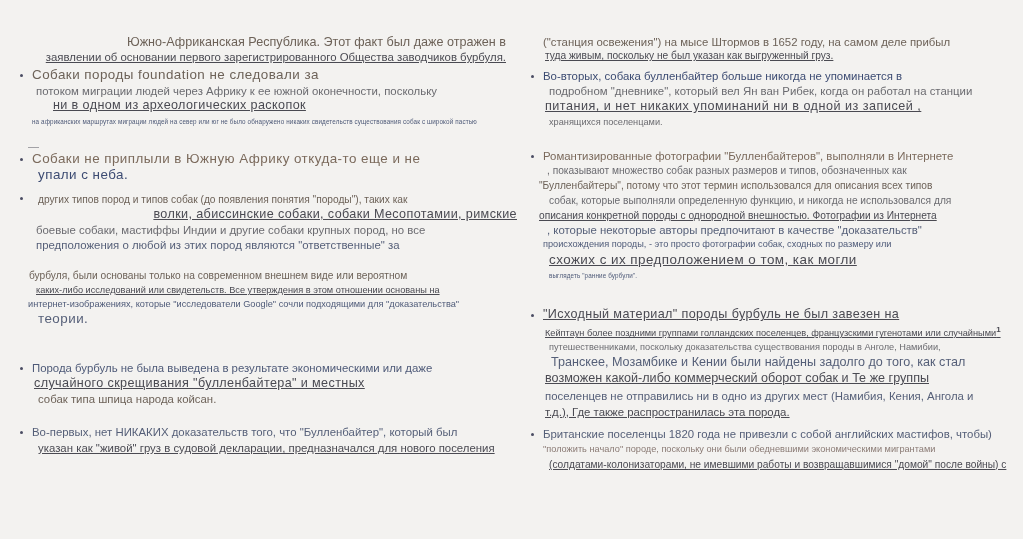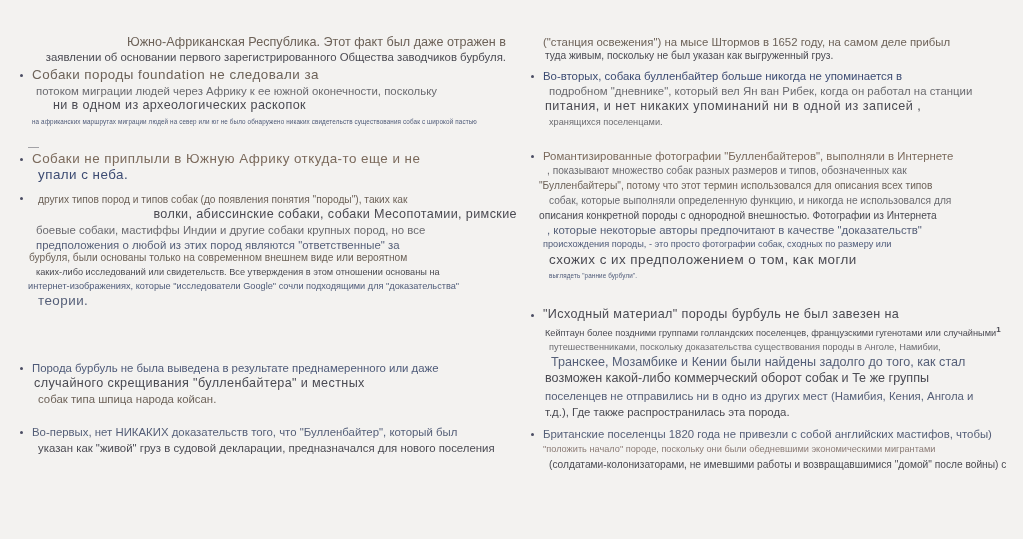--- a/index.html
+++ b/index.html
@@ -45,21 +45,21 @@
     width: 3.2px;
     height: 3.2px;
     border-radius: 50%;
     background: #4b4d63;
   }
   
   .c-brown   { color: #7b6a5c; }
   .c-navy    { color: #3c4b72; }
   .c-slate   { color: #555f78; }
   .c-gray    { color: #6b6b70; }
-  .c-dkgray  { color: #4a4a52; }
+  .c-dkgray  { color: #4a4a52; text-decoration: underline; }
   .c-bluegry { color: #4e5a78; }
   .c-warm    { color: #6d6258; }
   .c-rose    { color: #8a7a74; }
 
   .s-xxs { font-size: 6.3px;  letter-spacing: 0.02em; }
   .s-xs  { font-size: 9.2px; }
   .s-sm  { font-size: 10.2px; }
   .s-md  { font-size: 11.4px; }
   .s-lg  { font-size: 12.6px; }
   .s-xl  { font-size: 13.4px; letter-spacing: 0.035em; }
@@ -108,30 +108,30 @@
     </div>
 
     <div class="block" style="left:32px; top:192px; width:485px;">
       <div class="line bullet-line s-md c-slate">
         <span class="dot"></span>
       </div>
       <div class="line s-sm c-warm" style="margin-left:6px; margin-top:3px;">других типов пород и типов собак (до появления понятия "породы"), таких как</div>
       <div class="line s-lg c-dkgray" style="margin-left:2px; margin-top:2px; letter-spacing:0.03em;text-align:right;">волки, абиссинские собаки, собаки Месопотамии, римские</div>
       <div class="line s-md c-gray" style="margin-left:4px; margin-top:3px;">боевые собаки, мастиффы Индии и другие собаки крупных пород, но все</div>
       <div class="line s-md c-slate" style="margin-left:4px; margin-top:3px;">предположения о любой из этих пород являются "ответственные" за</div>
-      <div class="line s-sm c-warm" style="margin-left:-3px; margin-top:2px;">бурбуля, были основаны только на современном внешнем виде или вероятном</div>
+      <div class="line s-sm c-warm" style="margin-left:-3px; margin-top:20px;">бурбуля, были основаны только на современном внешнем виде или вероятном</div>
       <div class="line s-xs c-dkgray" style="margin-left:4px; margin-top:4px;">каких-либо исследований или свидетельств. Все утверждения в этом отношении основаны на</div>
       <div class="line s-xs c-bluegry" style="margin-left:-4px; margin-top:4px;">интернет-изображениях, которые "исследователи Google" сочли подходящими для "доказательства"</div>
       <div class="line s-xl c-slate" style="margin-left:6px; margin-top:2px;">теории.</div>
     </div>
 
     <div class="block" style="left:32px; top:362px; width:480px;">
       <div class="line bullet-line s-md c-bluegry">
         <span class="dot"></span>
-        <span>Порода бурбуль не была выведена в результате преднамеренного или даже</span>
+        <span>Порода бурбуль не была выведена в результате экономическими или даже</span>
       </div>
       <div class="line s-lg c-dkgray" style="margin-left:2px; margin-top:3px; letter-spacing:0.03em;">случайного скрещивания "булленбайтера" и местных</div>
       <div class="line s-md c-warm" style="margin-left:6px; margin-top:3px;">собак типа шпица народа койсан.</div>
     </div>
 
     <div class="block" style="left:32px; top:426px; width:485px;">
       <div class="line bullet-line s-md c-slate">
         <span class="dot"></span>
         <span>Во-первых, нет НИКАКИХ доказательств того, что "Булленбайтер", который был</span>
       </div>

